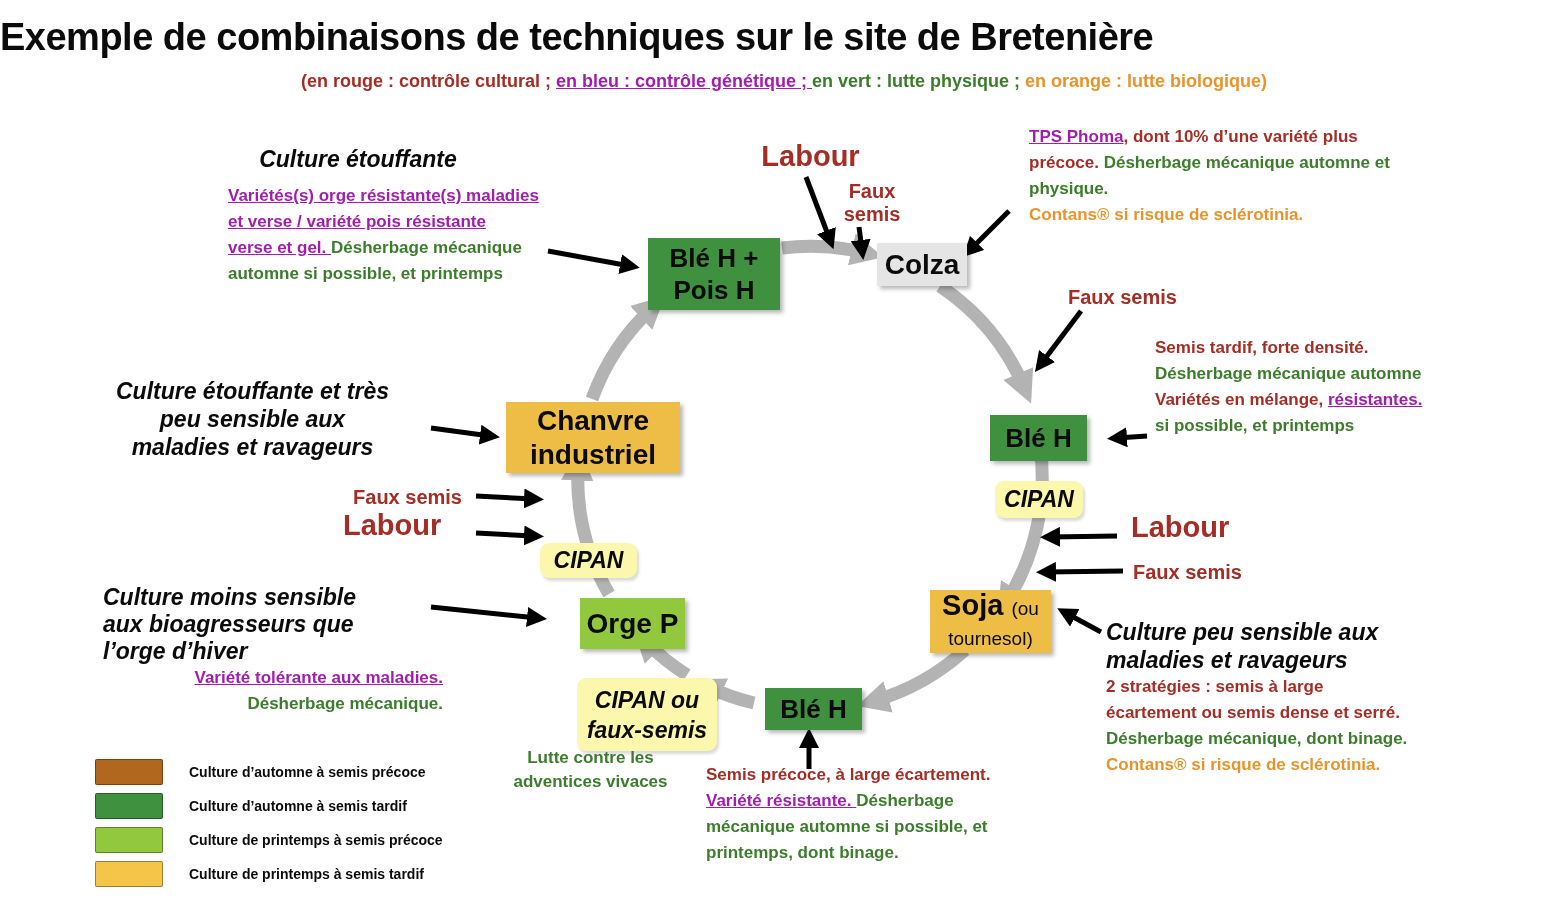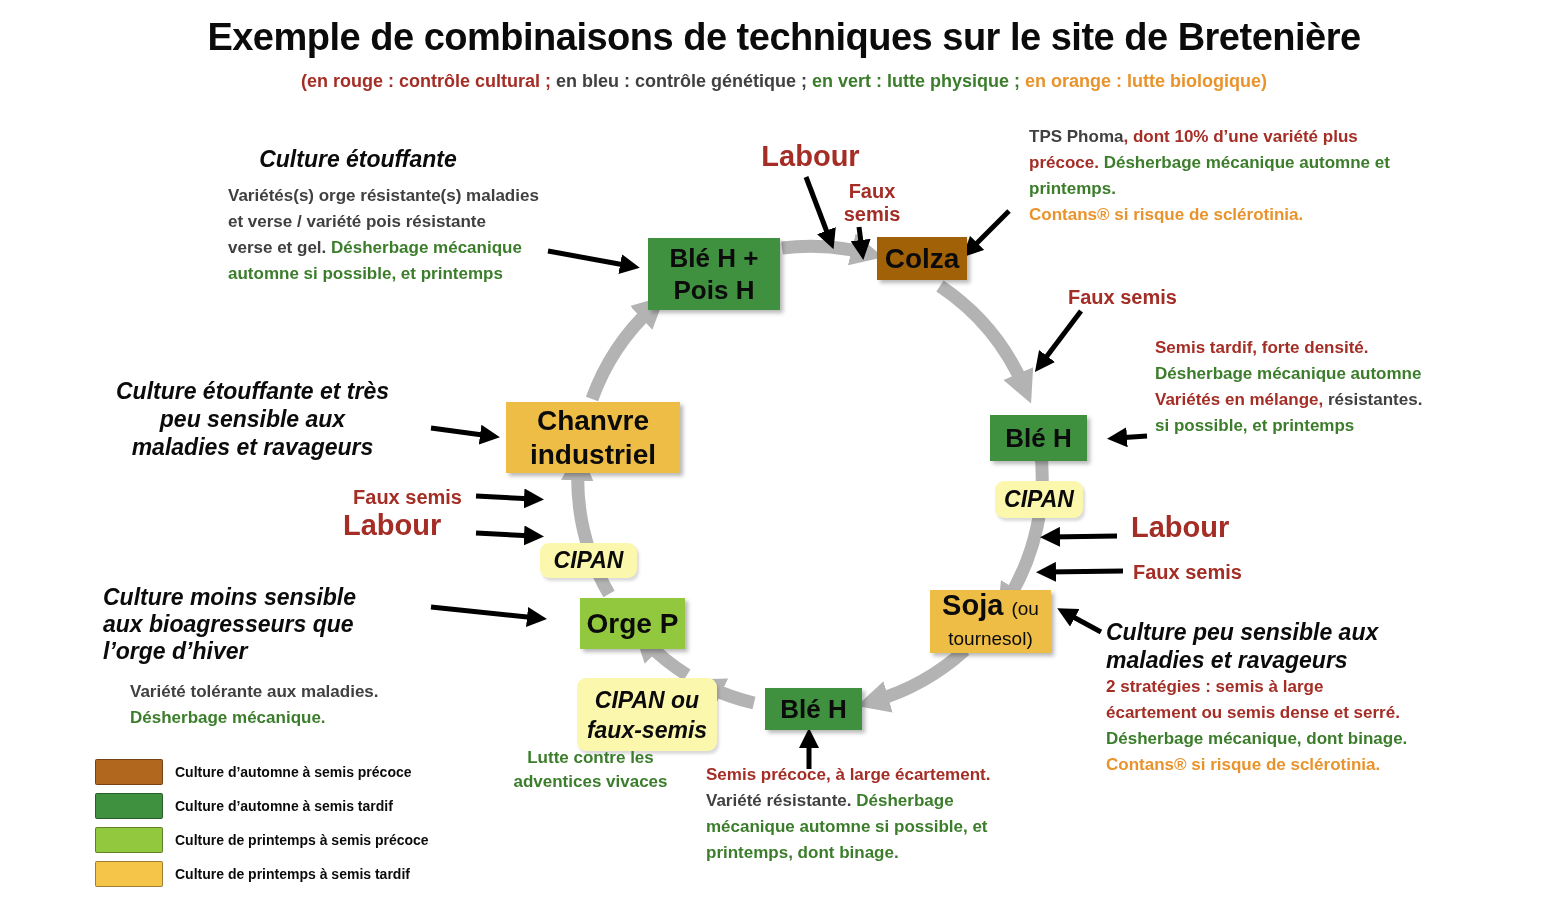--- a/index.html
+++ b/index.html
@@ -1,33 +1,33 @@
 <!DOCTYPE html>
 <html><head>
 <meta charset="utf-8">
 <style>
   html,body{margin:0;padding:0;background:#ffffff;}
   body{font-family:"Liberation Sans","DejaVu Sans",sans-serif;}
   .stage{position:relative;width:1568px;height:902px;background:#ffffff;overflow:hidden;}
   .abs{position:absolute;}
   .c-red{color:#a42d26;}
-  .c-blue{color:#404040;}
+  .c-blue{color:#a21caf;text-decoration:underline;}
   .c-green{color:#3b7d2b;}
   .c-orange{color:#e8932c;}
-  .title{top:16px;left:0;width:1568px;text-align:center;font-size:38px;font-weight:bold;color:#0b0b0b;letter-spacing:-0.5px;}
+  .title{top:16px;left:0;width:1568px;font-size:38px;font-weight:bold;color:#0b0b0b;letter-spacing:-0.5px;}
   .subtitle{top:71px;left:0;width:1568px;text-align:center;font-size:18px;font-weight:bold;}
   .note{font-weight:bold;font-size:17px;line-height:26px;}
   .nline{white-space:nowrap;}
   .heading{font-weight:bold;font-style:italic;font-size:23px;line-height:28px;color:#0b0b0b;}
   .node{display:flex;flex-direction:column;align-items:center;justify-content:center;color:#0b0b0b;font-weight:bold;text-align:center;box-shadow:3px 3px 4px rgba(0,0,0,0.28);}
   .cipanbox{border-radius:9px;font-style:italic;font-weight:bold;color:#0b0b0b;display:flex;flex-direction:column;align-items:center;justify-content:center;text-align:center;box-shadow:2px 3px 3px rgba(0,0,0,0.15);}
   .oplabel{color:#a42d26;font-weight:bold;}
   .labour{font-size:29px;}
   .fsemis{font-size:20px;line-height:23px;}
-  .legend-row{position:absolute;left:95px;display:flex;align-items:center;gap:12px;}
+  .legend-row{position:absolute;left:95px;display:flex;align-items:center;gap:26px;}
   .swatch{width:66px;height:24px;border:1px solid rgba(0,0,0,0.35);border-radius:2px;}
   .legend-label{font-size:14px;font-weight:bold;color:#0b0b0b;white-space:nowrap;}
   svg.overlay{position:absolute;left:0;top:0;width:1568px;height:902px;}
   .soja-small{font-size:19px;font-weight:normal;}
 </style>
 </head>
 <body>
 
 <div class="stage">
 
@@ -72,21 +72,21 @@
 
   <div class="abs title">Exemple de combinaisons de techniques sur le site de Bretenière</div>
   <div class="abs subtitle">
     <span class="c-red">(en rouge : contrôle cultural ; </span><span class="c-blue">en bleu : contrôle génétique ; </span><span class="c-green">en vert : lutte physique ; </span><span class="c-orange">en orange : lutte biologique)</span>
   </div>
 
   <div class="abs node" style="left: 648px; top: 238px; width: 132px; height: 72px; font-size: 26px; line-height: 32px; background-color: rgb(63, 145, 64);">
     <div>Blé H +</div>
     <div>Pois H</div>
   </div>
-  <div class="abs node" style="left: 877px; top: 237px; width: 90px; height: 43px; font-size: 28px; background-color: #a16207;">
+  <div class="abs node" style="left: 877px; top: 243px; width: 90px; height: 43px; font-size: 28px; background-color: #e5e5e5;">
     <div>Colza</div>
   </div>
   <div class="abs node" style="left: 990px; top: 415px; width: 97px; height: 46px; font-size: 26px; background-color: rgb(63, 145, 64);">
     <div>Blé H</div>
   </div>
   <div class="abs cipanbox" style="left: 995px; top: 481px; width: 88px; height: 37px; font-size: 23px; background-color: rgb(251, 247, 173);">
     <div>CIPAN</div>
   </div>
   <div class="abs node" style="left: 930px; top: 590px; width: 121px; height: 63px; font-size: 29px; line-height: 30px; background-color: rgb(238, 189, 69);">
     <div><span>Soja</span> <span class="soja-small">(ou</span></div>
@@ -124,21 +124,21 @@
       <div class="nline"><span class="c-blue">Variétés(s) orge résistante(s) maladies</span></div>
       <div class="nline"><span class="c-blue">et verse / variété pois résistante</span></div>
       <div class="nline"><span class="c-blue">verse et gel. </span><span class="c-green">Désherbage mécanique</span></div>
       <div class="nline"><span class="c-green">automne si possible, et printemps</span></div>
     </div>
   </div>
 
   <div class="abs note" style="left:1029px;top:124px;width:420px;">
     <div class="nline"><span class="c-blue">TPS Phoma</span><span class="c-red">, dont 10% d’une variété plus</span></div>
     <div class="nline"><span class="c-red">précoce. </span><span class="c-green">Désherbage mécanique automne et</span></div>
-    <div class="nline"><span class="c-green">printemps.</span></div>
+    <div class="nline"><span class="c-green">physique.</span></div>
     <div class="nline"><span class="c-orange">Contans® si risque de sclérotinia.</span></div>
   </div>
 
   <div class="abs note" style="left:1155px;top:335px;width:310px;">
     <div class="nline"><span class="c-red">Semis tardif, forte densité.</span></div>
     <div class="nline"><span class="c-green">Désherbage mécanique automne</span></div>
     <div class="nline"><span class="c-red">Variétés en mélange, </span><span class="c-blue">résistantes.</span></div>
     <div class="nline"><span class="c-green">si possible, et printemps</span></div>
   </div>
 
@@ -147,21 +147,21 @@
     <div class="nline">peu sensible aux</div>
     <div class="nline">maladies et ravageurs</div>
   </div>
 
   <div class="abs" style="left:103px;top:584px;width:340px;">
     <div class="heading" style="line-height:27px;">
       <div class="nline">Culture moins sensible</div>
       <div class="nline">aux bioagresseurs que</div>
       <div class="nline">l’orge d’hiver</div>
     </div>
-    <div class="note" style="margin-top:14px;margin-left:27px;">
+    <div class="note" style="margin-top:0;margin-left:27px;text-align:right;">
       <div class="nline"><span class="c-blue">Variété tolérante aux maladies.</span></div>
       <div class="nline"><span class="c-green">Désherbage mécanique.</span></div>
     </div>
   </div>
 
   <div class="abs" style="left:1106px;top:618px;width:350px;">
     <div class="heading">
       <div class="nline">Culture peu sensible aux</div>
       <div class="nline">maladies et  ravageurs</div>
     </div>

